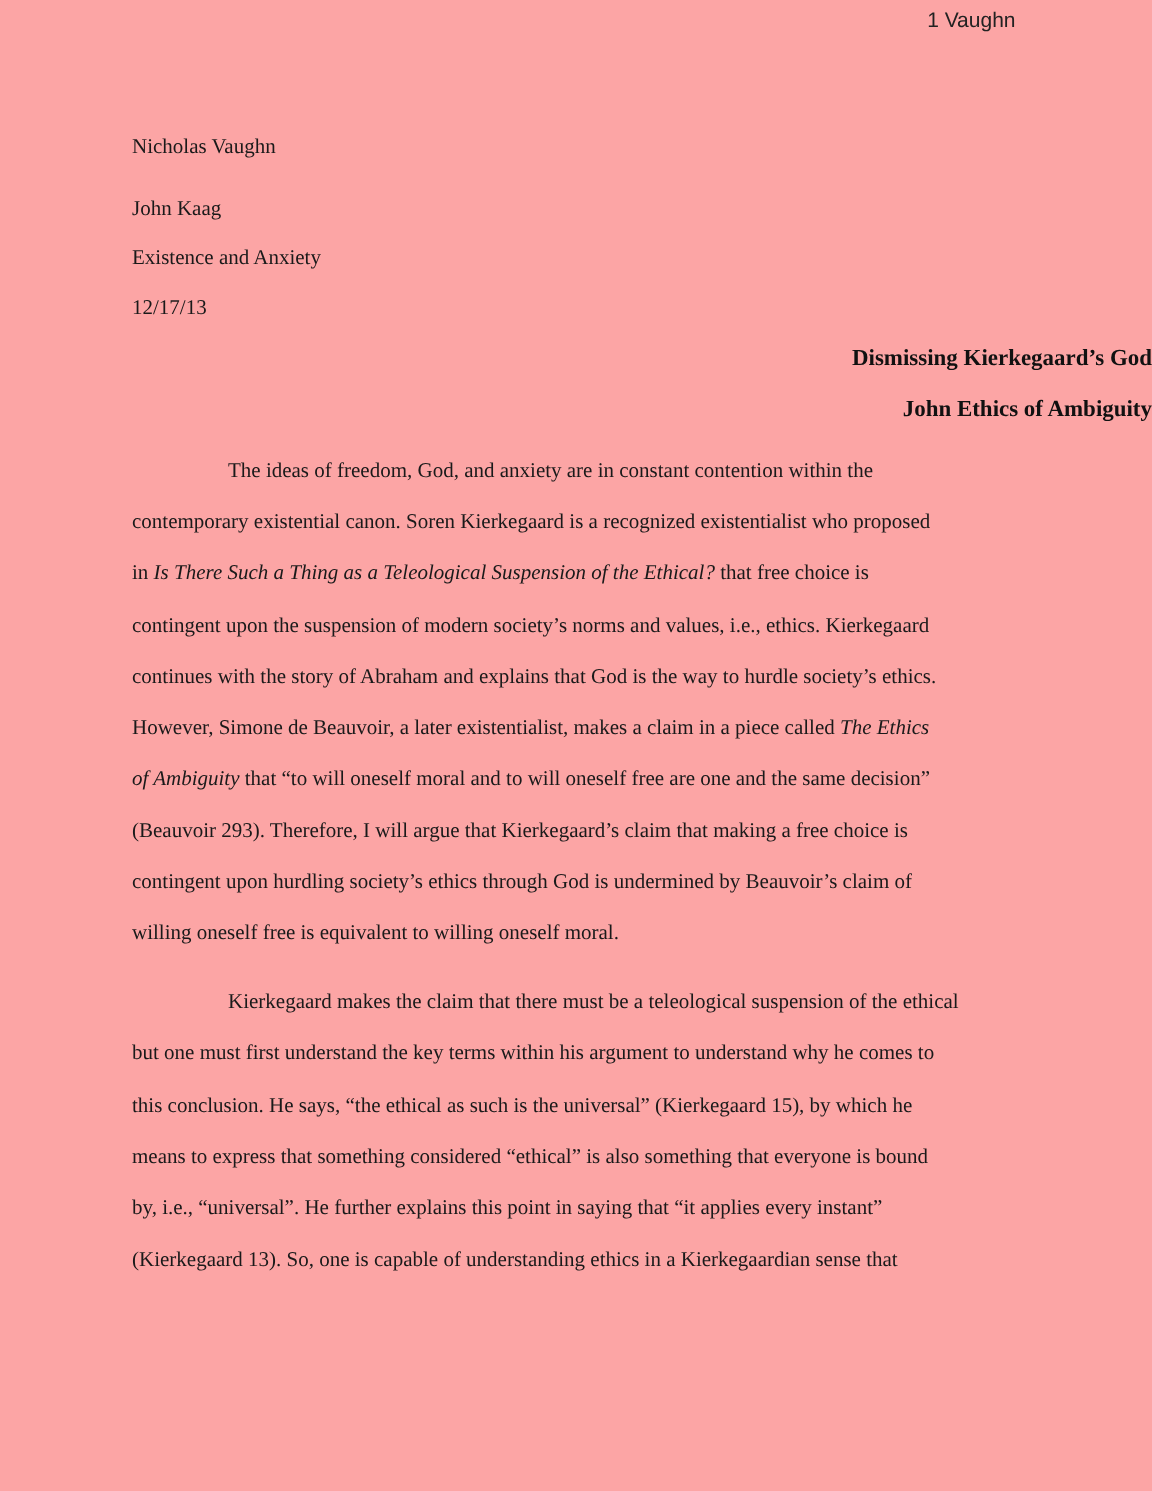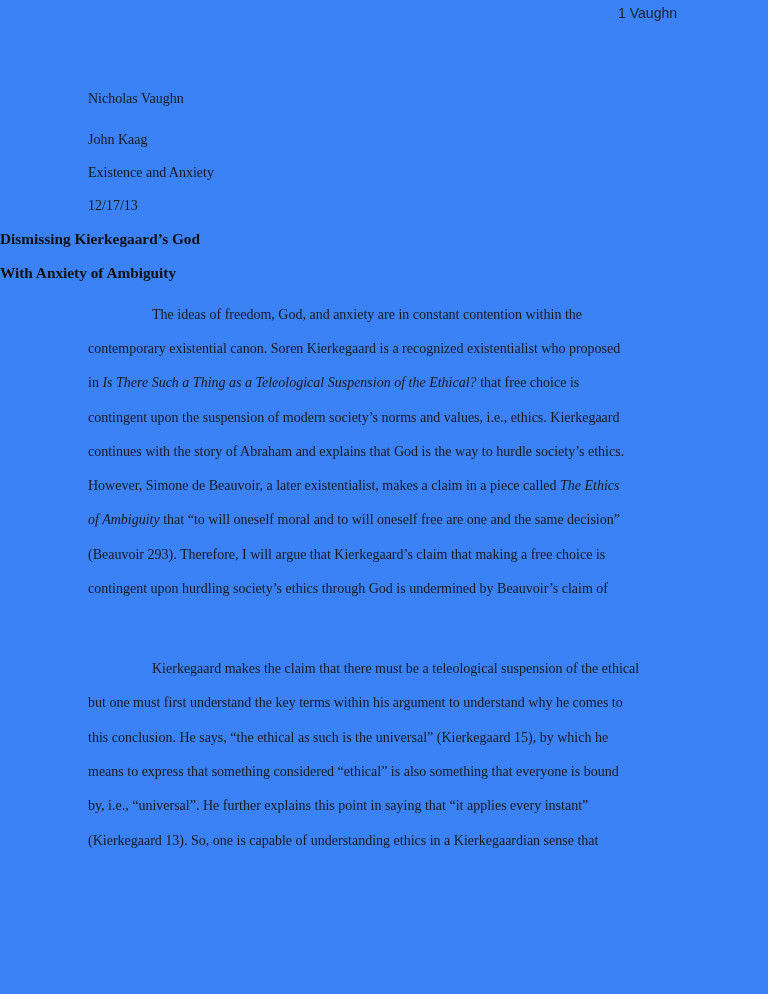--- a/index.html
+++ b/index.html
@@ -1,57 +1,58 @@
 <!DOCTYPE html>
 <html><head>
   <meta charset="utf-8">
   <style>
     html, body { margin: 0; padding: 0; background: #ffffff; }
     body { width: 768px; height: 994px; position: relative; overflow: hidden; color: #111; }
-    .page { position: absolute; left: 0; top: 0; width: 768px; height: 994px; background: #3b82f6; }
+    .page { position: absolute; left: 0; top: 0; width: 768px; height: 994px; background: #fca5a5; }
     .running-head {
       position: absolute; top: 5px; right: 91px;
       font-family: "Liberation Sans", sans-serif; font-size: 14px; color: #222;
     }
     .line {
       position: absolute; left: 88px;
       font-family: "Liberation Serif", serif; font-size: 14px; color: #1a1a1a;
       white-space: nowrap; line-height: 18px;
     }
     .title {
-      position: absolute; left: 0; width: 768px; text-align: left;
+      position: absolute; left: 0; width: 768px; text-align: right;
       font-family: "Liberation Serif", serif; font-size: 15.3px; font-weight: bold; color: #111;
       line-height: 18px;
     }
     .indent { left: 136px; margin-left: 16px; }
     i { font-style: italic; }
   </style>
 </head>
 <body>
 
 <div class="page">
   <div class="running-head">1 Vaughn</div>
 
   <div class="line" style="top:90px">Nicholas Vaughn</div>
   <div class="line" style="top:131px">John Kaag</div>
   <div class="line" style="top:164px">Existence and Anxiety</div>
   <div class="line" style="top:197px">12/17/13</div>
 
   <div class="title" style="top:230px">Dismissing Kierkegaard’s God</div>
-  <div class="title" style="top:264px">With Anxiety of Ambiguity</div>
+  <div class="title" style="top:264px">John Ethics of Ambiguity</div>
 
   <div class="line indent" style="top:306px">The ideas of freedom, God, and anxiety are in constant contention within the</div>
   <div class="line" style="top:340px">contemporary existential canon. Soren Kierkegaard is a recognized existentialist who proposed</div>
   <div class="line" style="top:374px"><span>in </span><i>Is There Such a Thing as a Teleological Suspension of the Ethical?</i><span> that free choice is</span></div>
   <div class="line" style="top:409px">contingent upon the suspension of modern society’s norms and values, i.e., ethics. Kierkegaard</div>
   <div class="line" style="top:477px"><span>However, Simone de Beauvoir, a later existentialist, makes a claim in a piece called </span><i>The Ethics</i></div>
   <div class="line" style="top:443px">continues with the story of Abraham and explains that God is the way to hurdle society’s ethics.</div>
   <div class="line" style="top:511px"><i>of Ambiguity</i><span> that “to will oneself moral and to will oneself free are one and the same decision”</span></div>
   <div class="line" style="top:546px">(Beauvoir 293). Therefore, I will argue that Kierkegaard’s claim that making a free choice is</div>
   <div class="line" style="top:580px">contingent upon hurdling society’s ethics through God is undermined by Beauvoir’s claim of</div>
+  <div class="line" style="top:614px">willing oneself free is equivalent to willing oneself moral.</div>
 
   <div class="line indent" style="top:660px">Kierkegaard makes the claim that there must be a teleological suspension of the ethical</div>
   <div class="line" style="top:694px">but one must first understand the key terms within his argument to understand why he comes to</div>
   <div class="line" style="top:729px">this conclusion. He says, “the ethical as such is the universal” (Kierkegaard 15), by which he</div>
   <div class="line" style="top:763px">means to express that something considered “ethical” is also something that everyone is bound</div>
   <div class="line" style="top:797px">by, i.e., “universal”. He further explains this point in saying that “it applies every instant”</div>
   <div class="line" style="top:832px">(Kierkegaard 13). So, one is capable of understanding ethics in a Kierkegaardian sense that</div>
 </div>
 
 </body></html>

